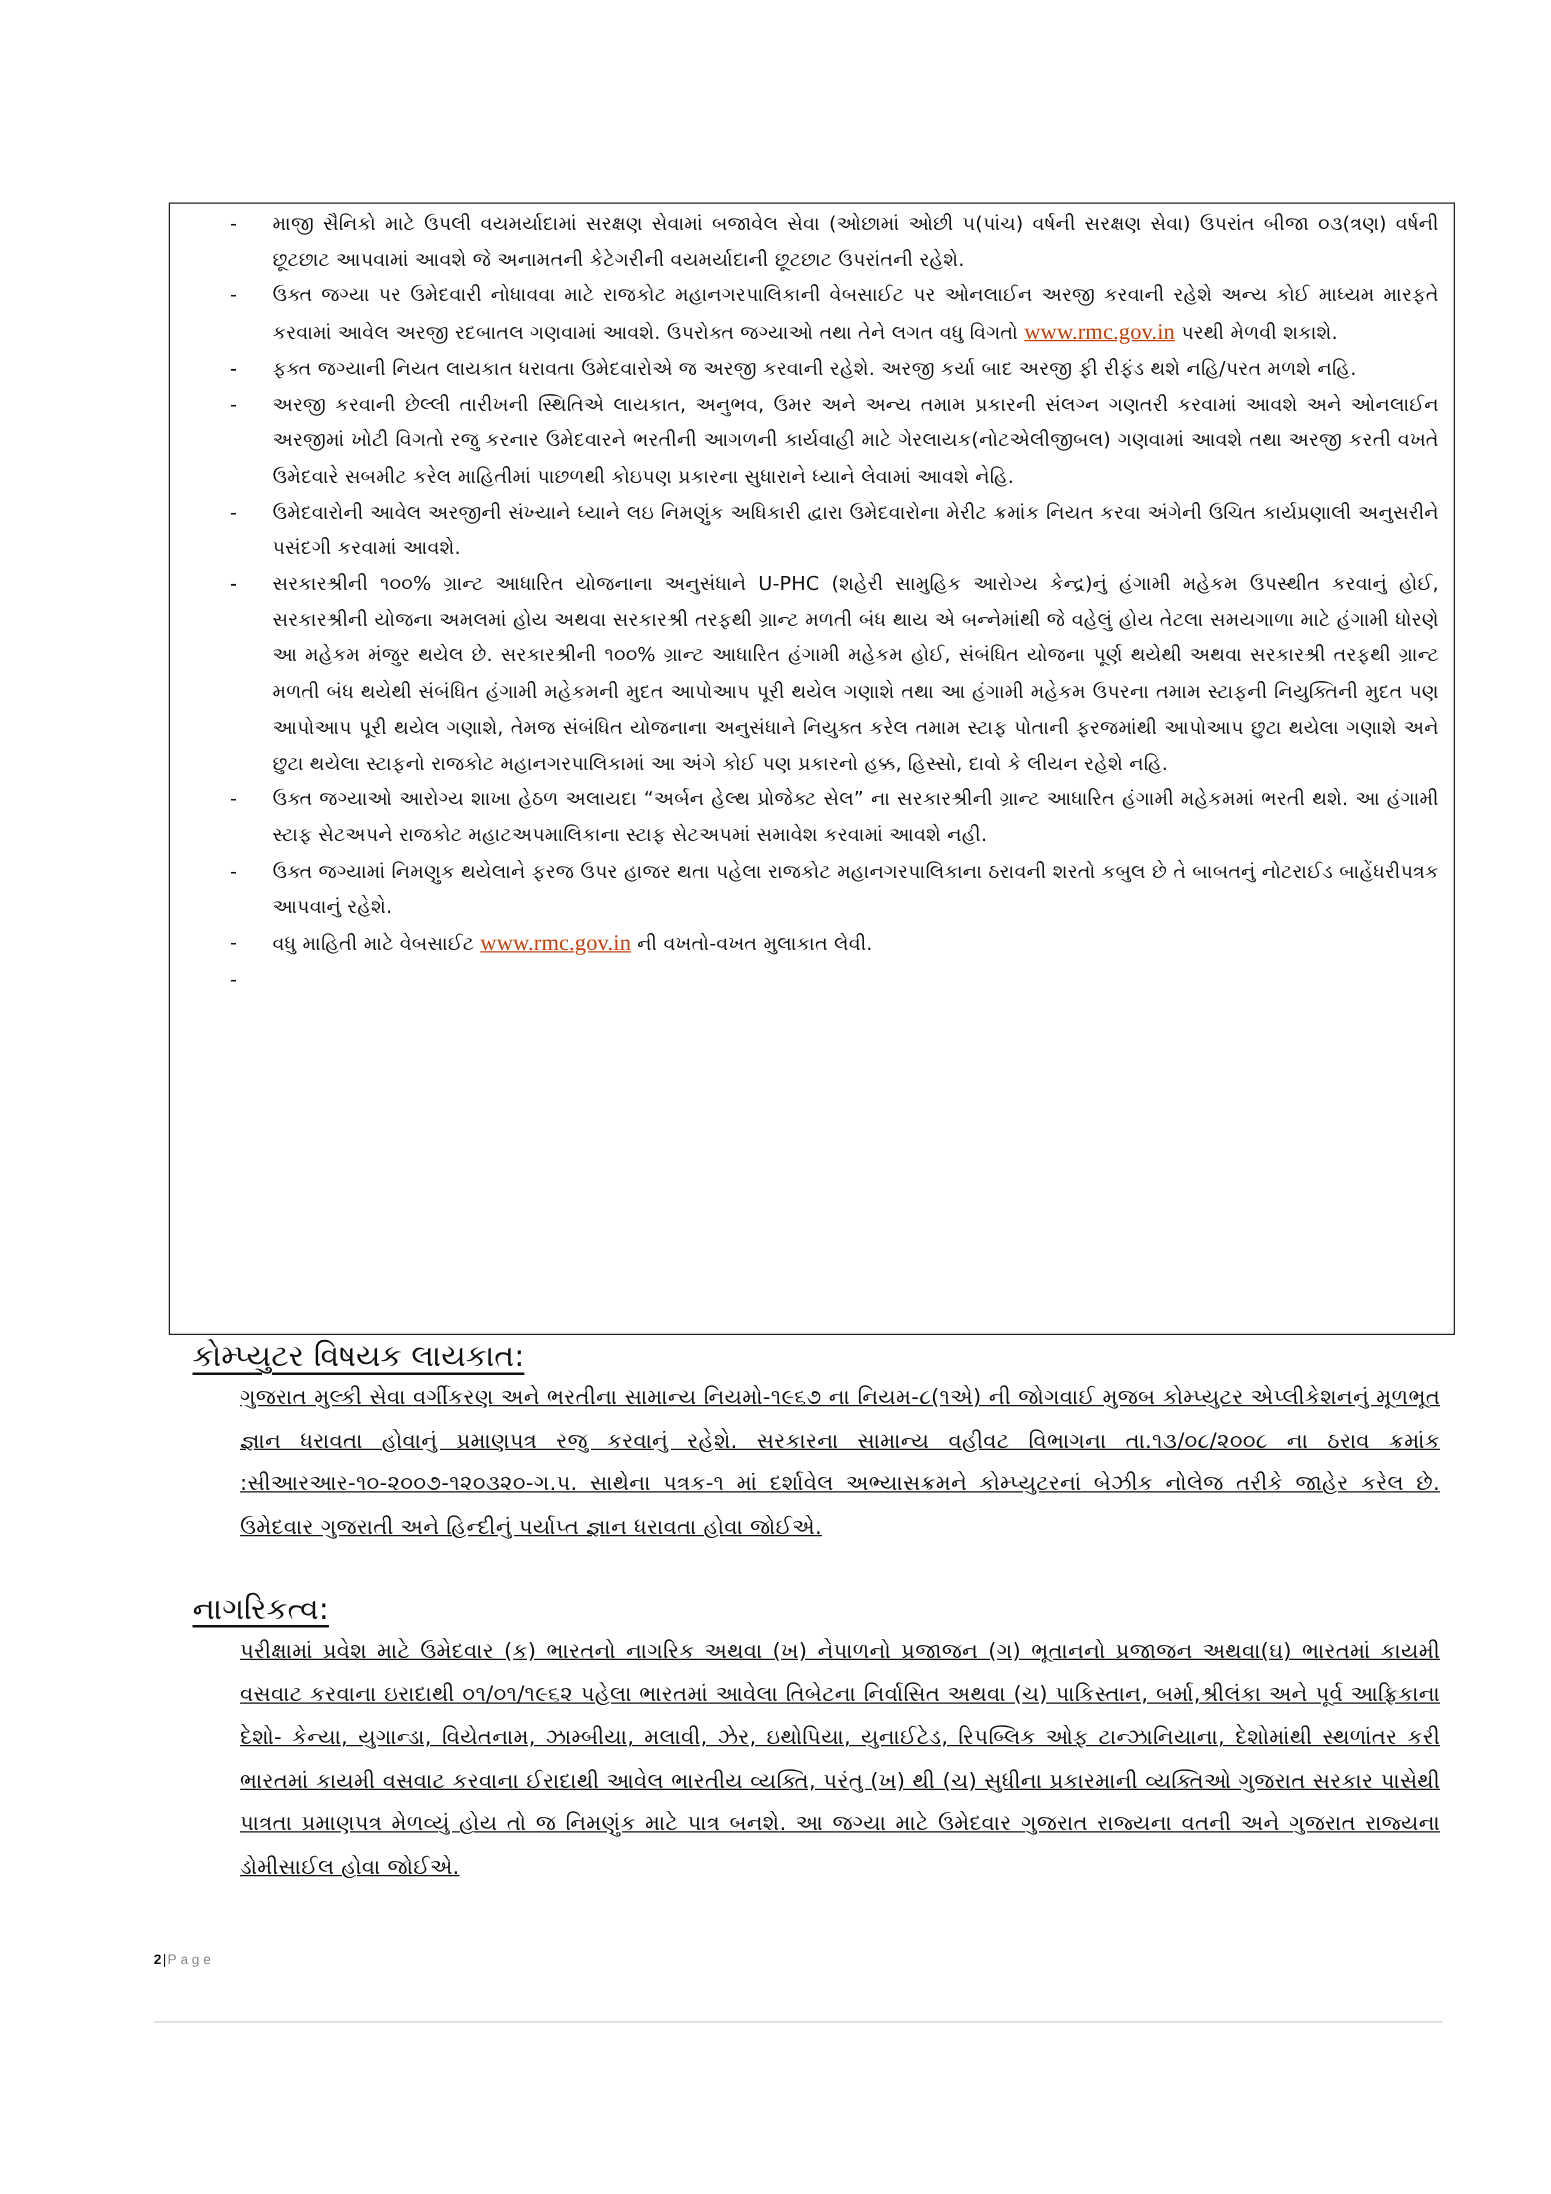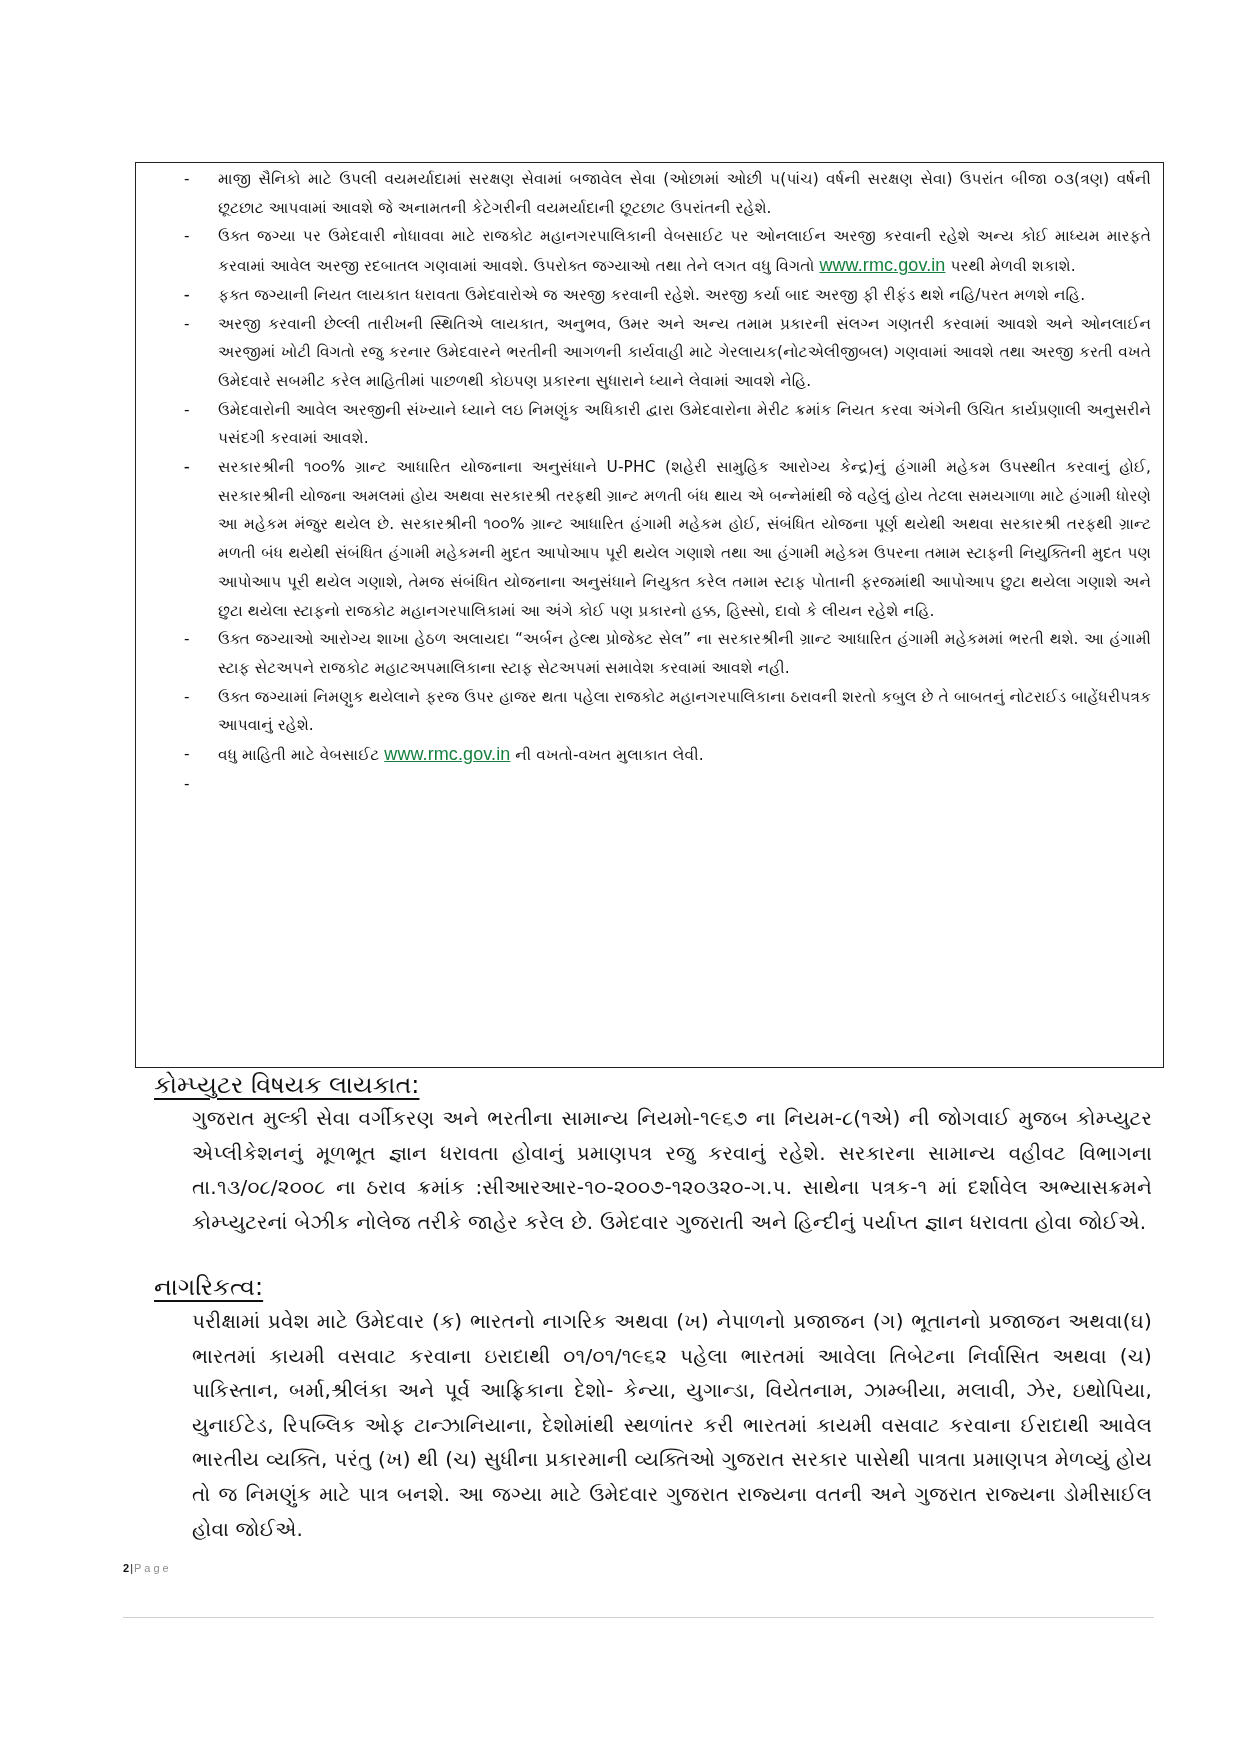--- a/index.html
+++ b/index.html
@@ -18,35 +18,36 @@
   .terms-list { list-style: none; margin: 0; padding: 0; }
   .term-item {
     position: relative; padding-left: 82px;
     font-size: 15.4px; line-height: 28.7px; text-align: justify;
     letter-spacing: 0.1px;
   }
   .term-item .dash {
     position: absolute; left: 48px; top: 0; width: 20px; text-align: left;
   }
   .link {
-    color: #15803d; text-decoration: underline; font-size: 18px;
-    font-family: Liberation Sans, sans-serif;
+    color: #c2410c; text-decoration: underline; font-size: 18px;
+    font-family: Liberation Serif, serif;
   }
 
   
   .section-heading {
     position: absolute; left: 154px;
     font-size: 24px; font-weight: 500; text-decoration: underline;
     text-decoration-thickness: 1.5px; text-underline-offset: 5px;
     line-height: 34px;
   }
   .section-body {
     position: absolute; left: 192px; width: 960px;
-    font-size: 20px; line-height: 34.6px; text-align: justify;
+    font-size: 17px; line-height: 34.6px; text-align: justify;
     letter-spacing: 0.2px;
+    text-decoration: underline;
   }
   #h-computer { top: 1068px; }
   #b-computer { top: 1101px; }
   #h-citizen { top: 1270px; }
   #b-citizen { top: 1304px; }
 
   
   .footer-rule {
     position: absolute; left: 123px; top: 1617px; width: 1031px; height: 0;
     border-top: 1.5px solid #d0d0d0;

